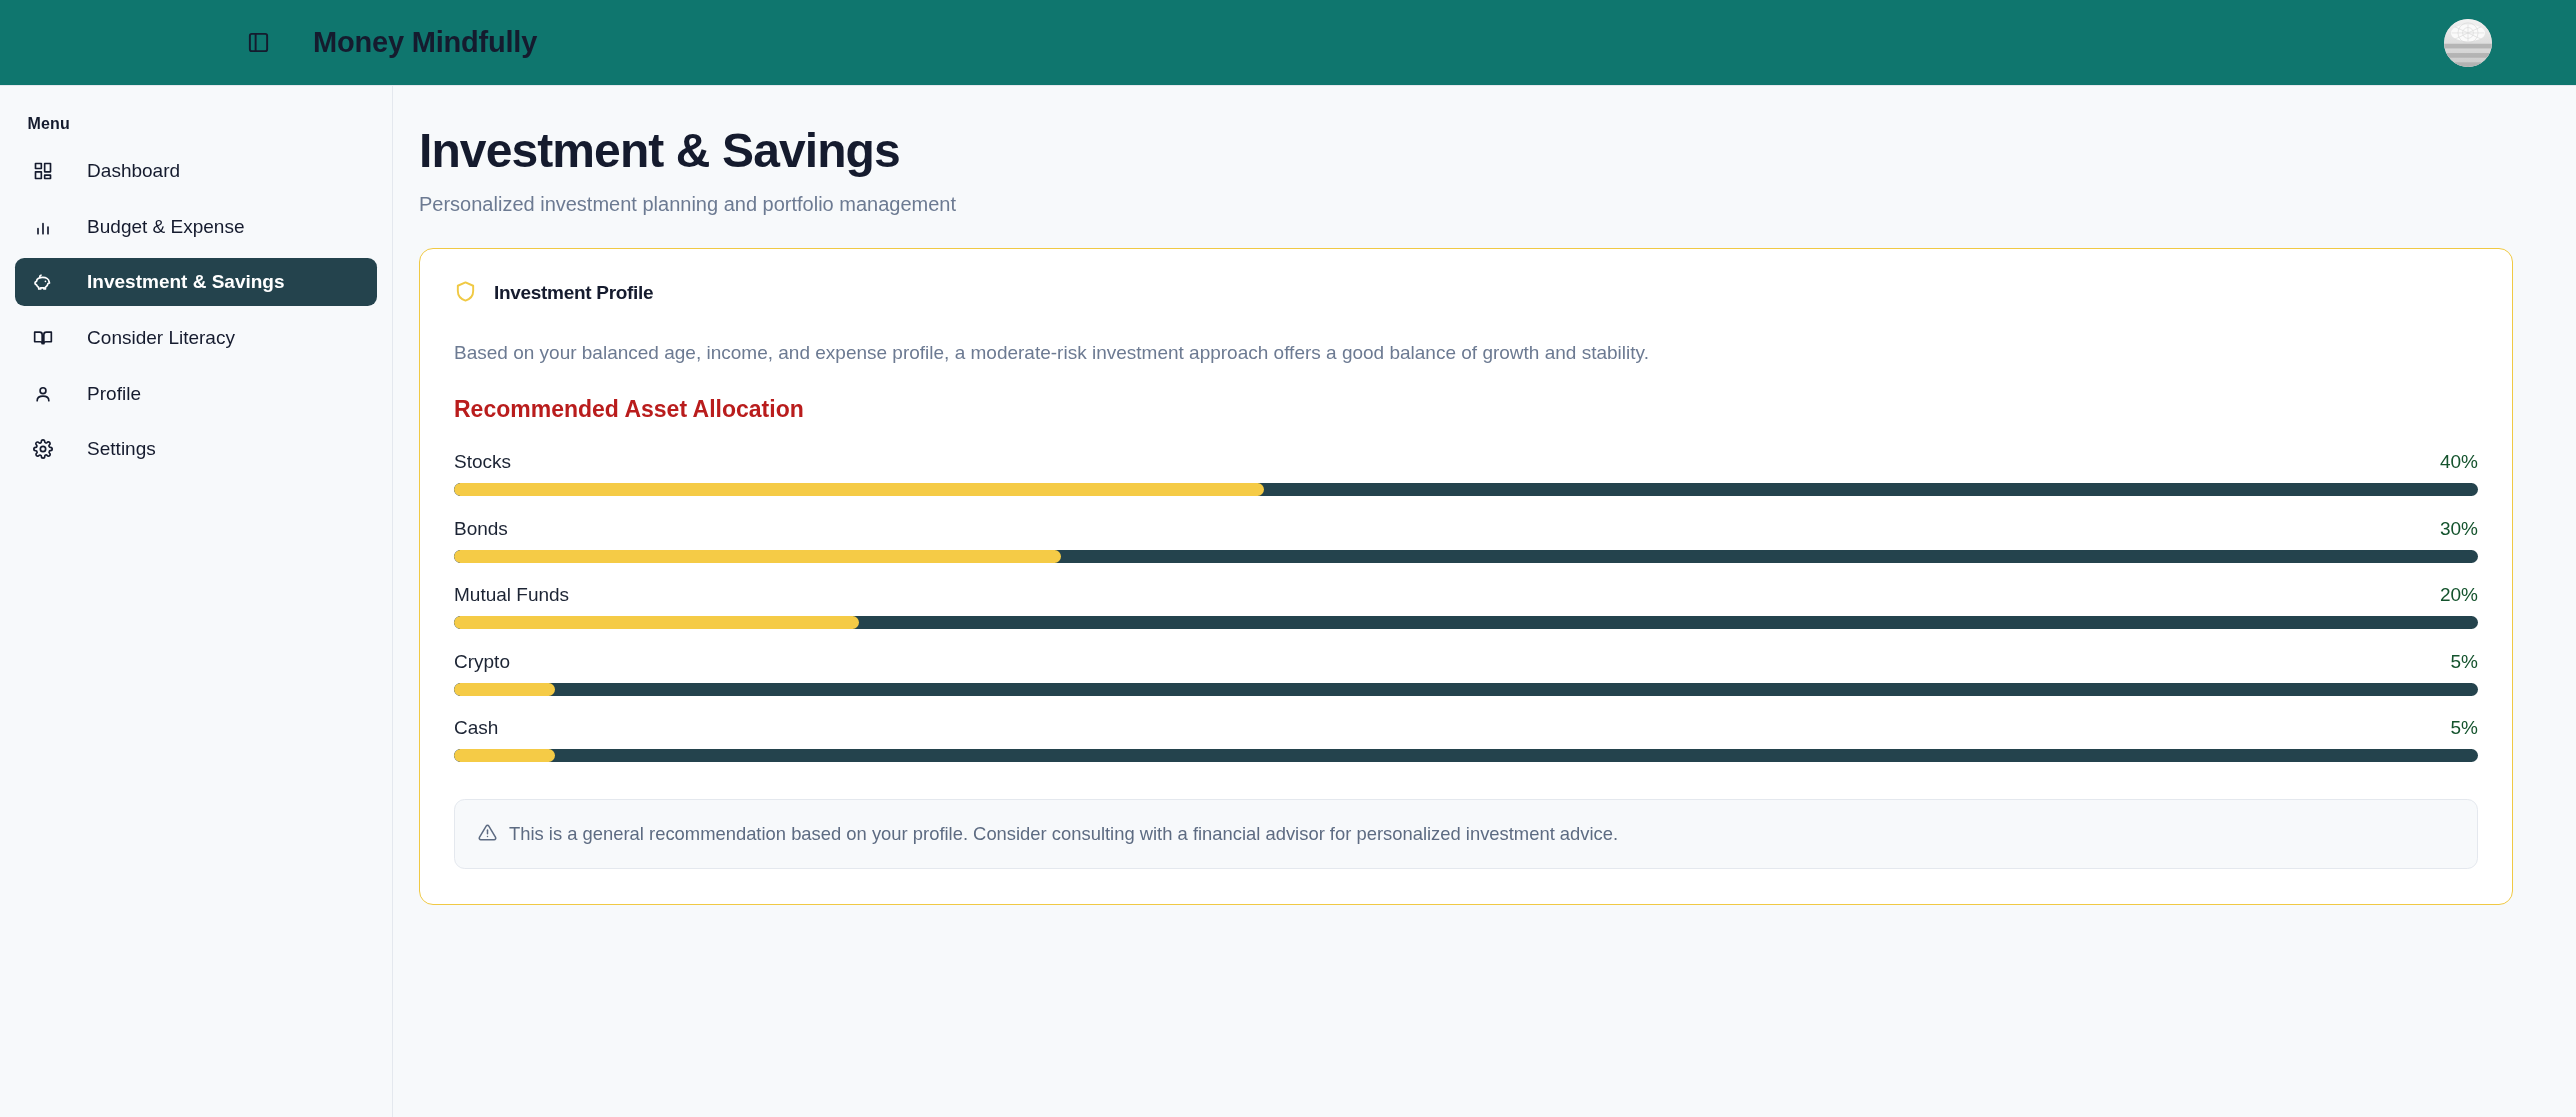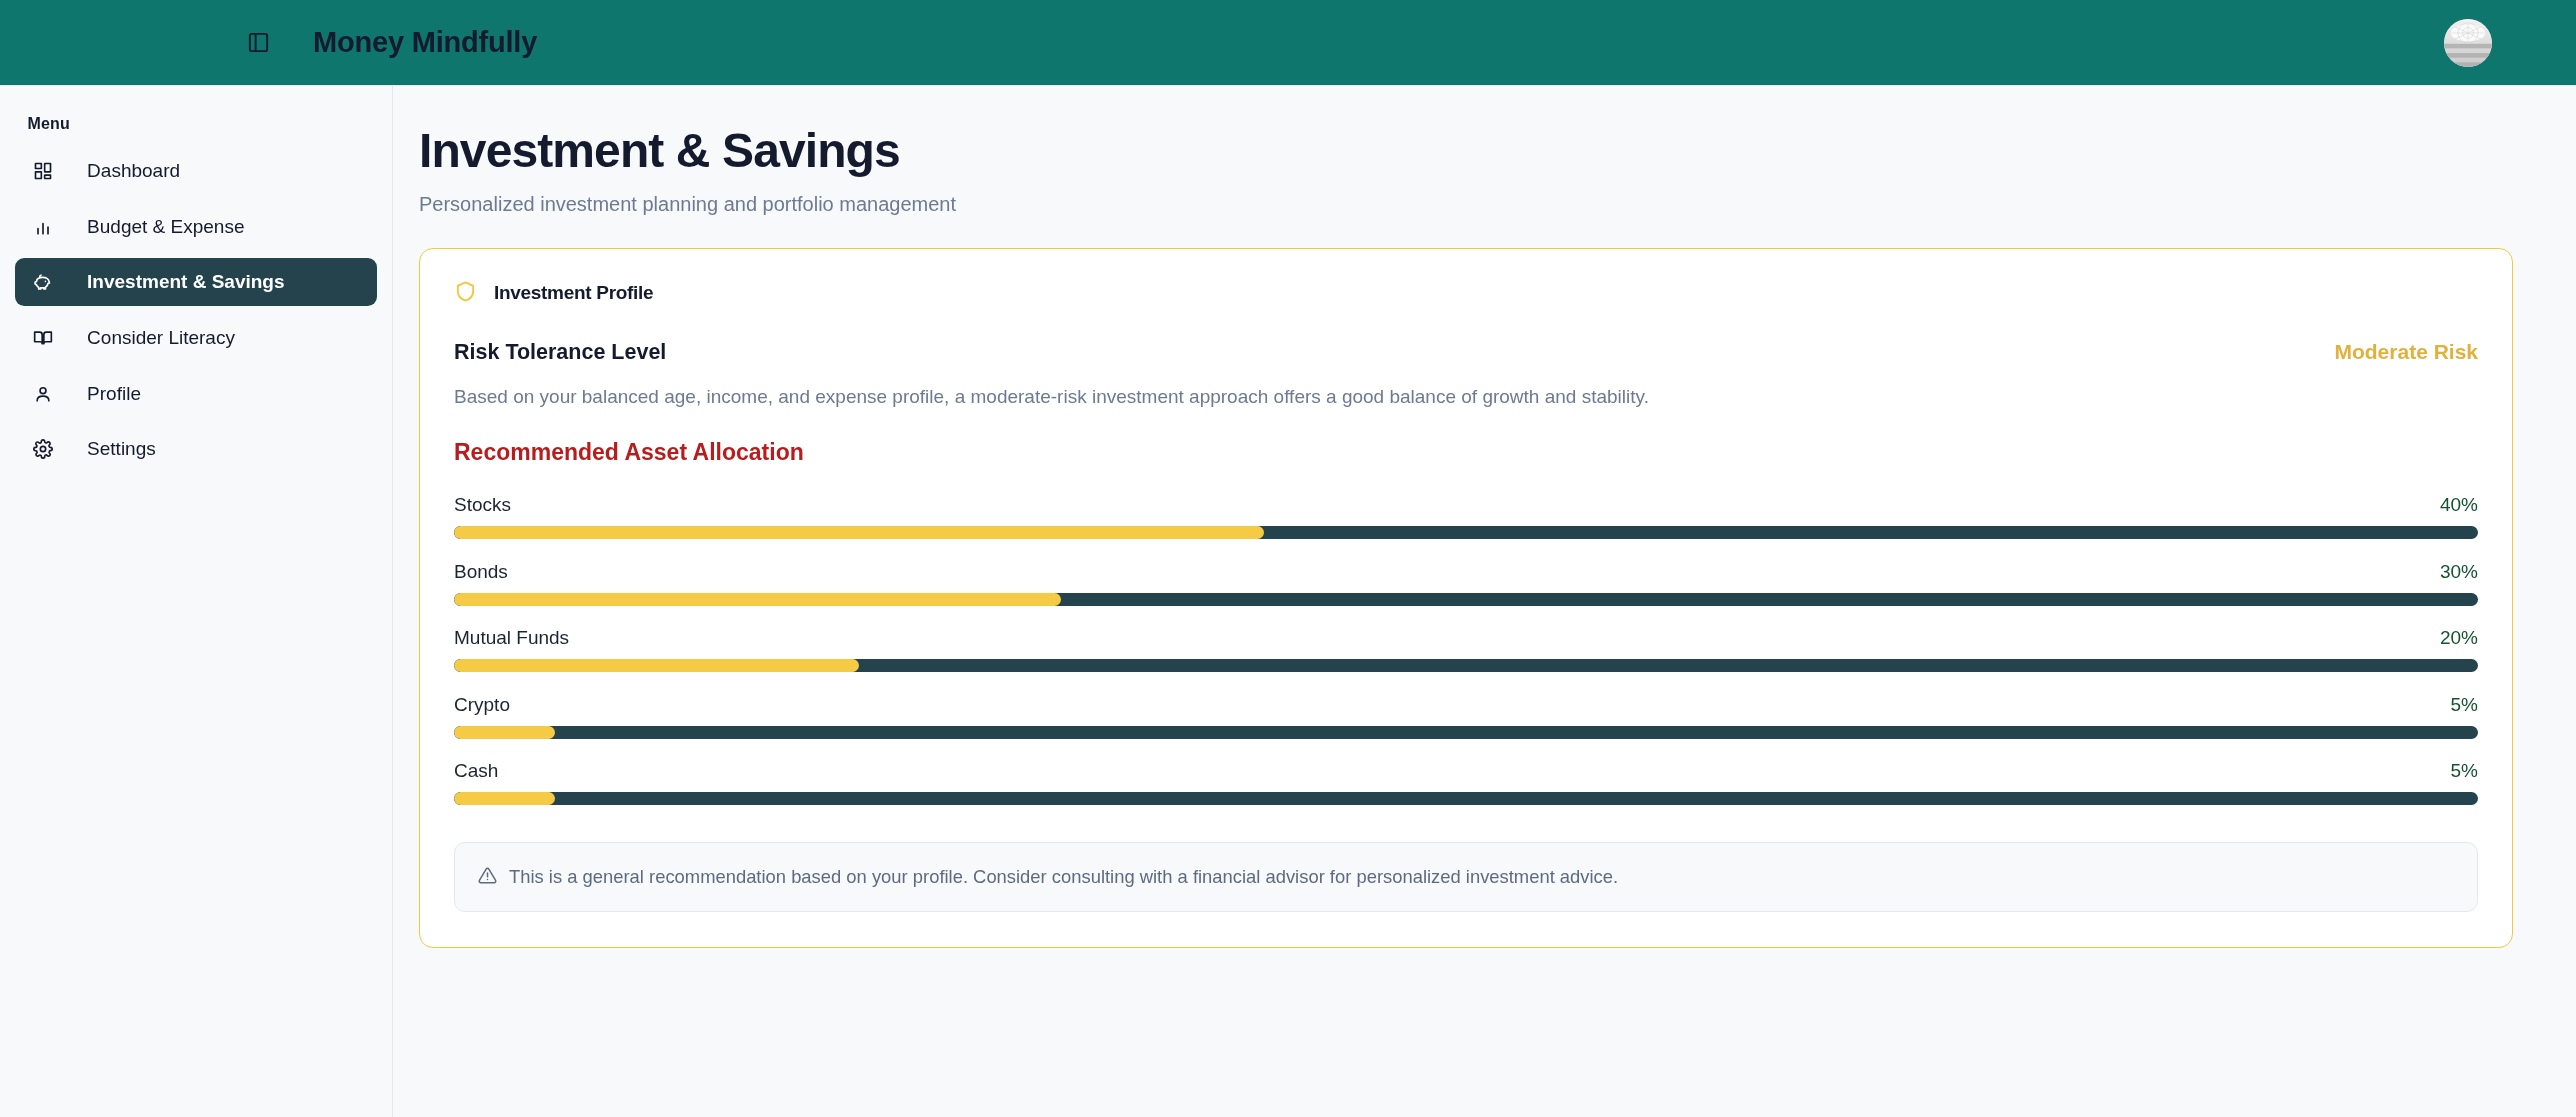--- a/index.html
+++ b/index.html
@@ -336,24 +336,20 @@
     <section class="card">
       <div class="card-header">
         <span>
           <svg width="23" height="23" viewBox="0 0 24 24" fill="none" stroke="#f0c944" stroke-width="2" stroke-linecap="round" stroke-linejoin="round">
             <path d="M12 2.5 20 6v5.5c0 5-3.4 8.6-8 10-4.6-1.4-8-5-8-10V6z"></path>
           </svg>
         </span>
         <span class="card-title">Investment Profile</span>
       </div>
 
-      <div class="risk-row">
-        <div class="section-heading">Risk Tolerance Level</div>
-        <div class="risk-badge">Moderate Risk</div>
-      </div>
       <div class="risk-desc">Based on your balanced age, income, and expense profile, a moderate-risk investment approach offers a good balance of growth and stability.</div>
 
       <div class="alloc-heading">Recommended Asset Allocation</div>
 
       <div class="alloc-list">
         <div class="alloc-item">
           <div class="alloc-top">
             <span class="alloc-name">Stocks</span>
             <span class="alloc-pct">40%</span>
           </div>

